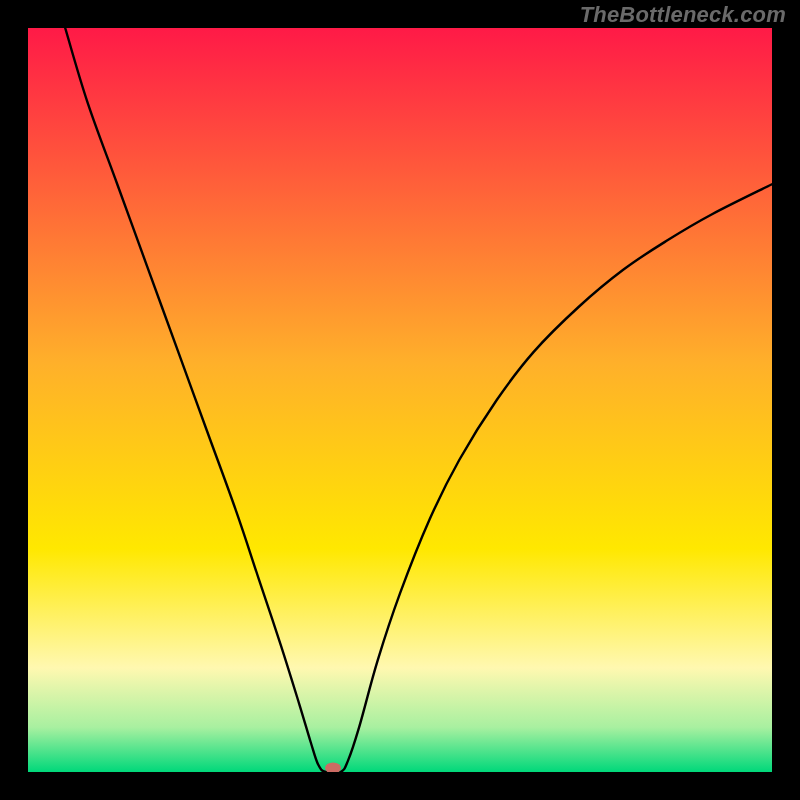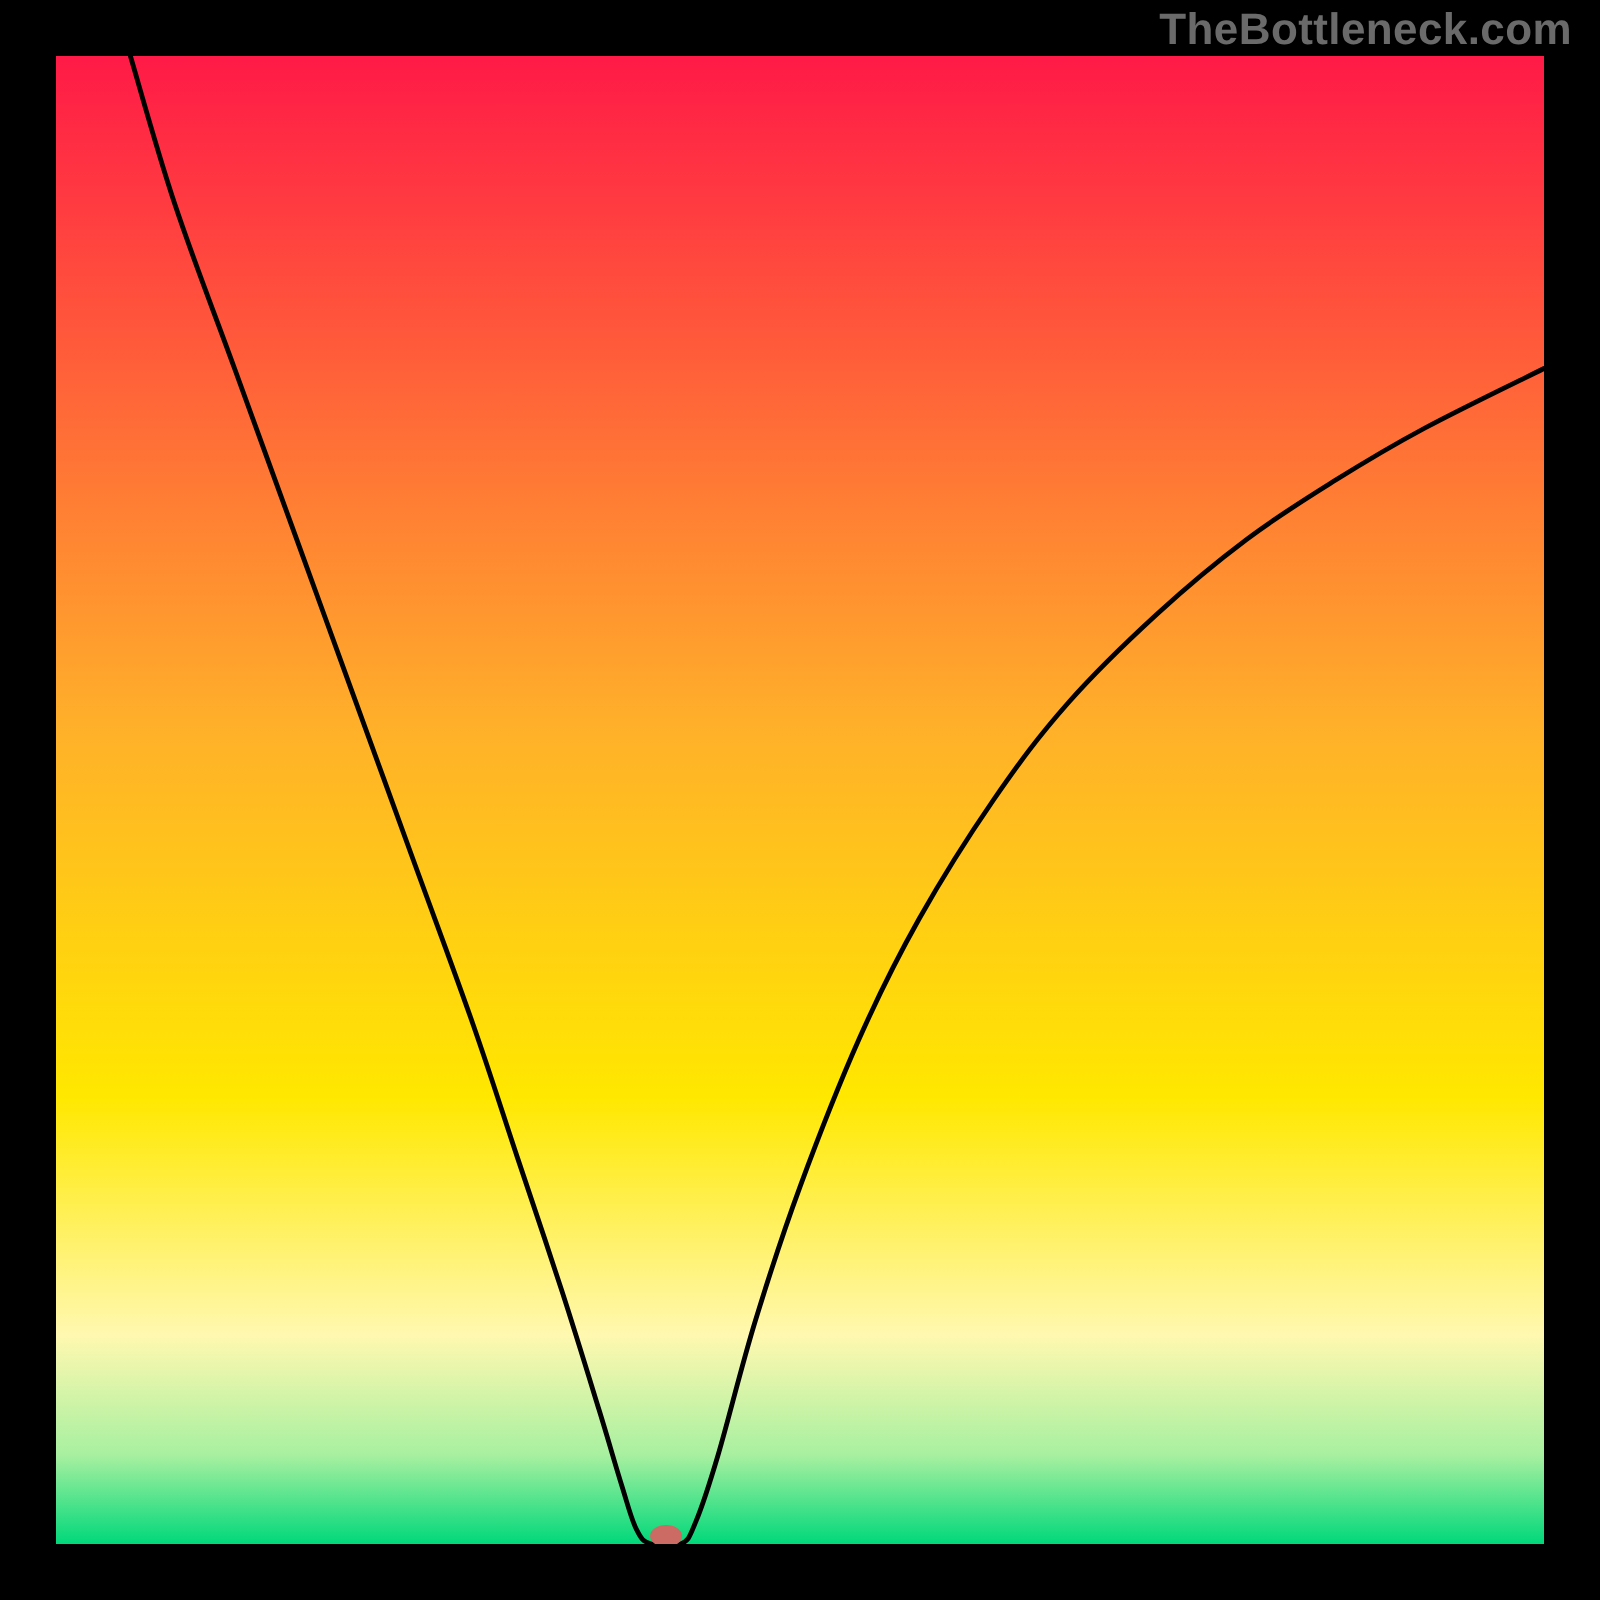--- a/index.html
+++ b/index.html
@@ -19,20 +19,21 @@
   .watermark {
     position: absolute;
     top: 2px;
     right: 14px;
     font-family: Arial, Helvetica, sans-serif;
     font-size: 22px;
     font-weight: 600;
     color: #6a6a6a;
     letter-spacing: 0.2px;
     z-index: 10;
+    font-style: italic;
   }
   svg {
     position: absolute;
     top: 28px;
     left: 28px;
     width: 744px;
     height: 744px;
     display: block;
   }
 </style>

